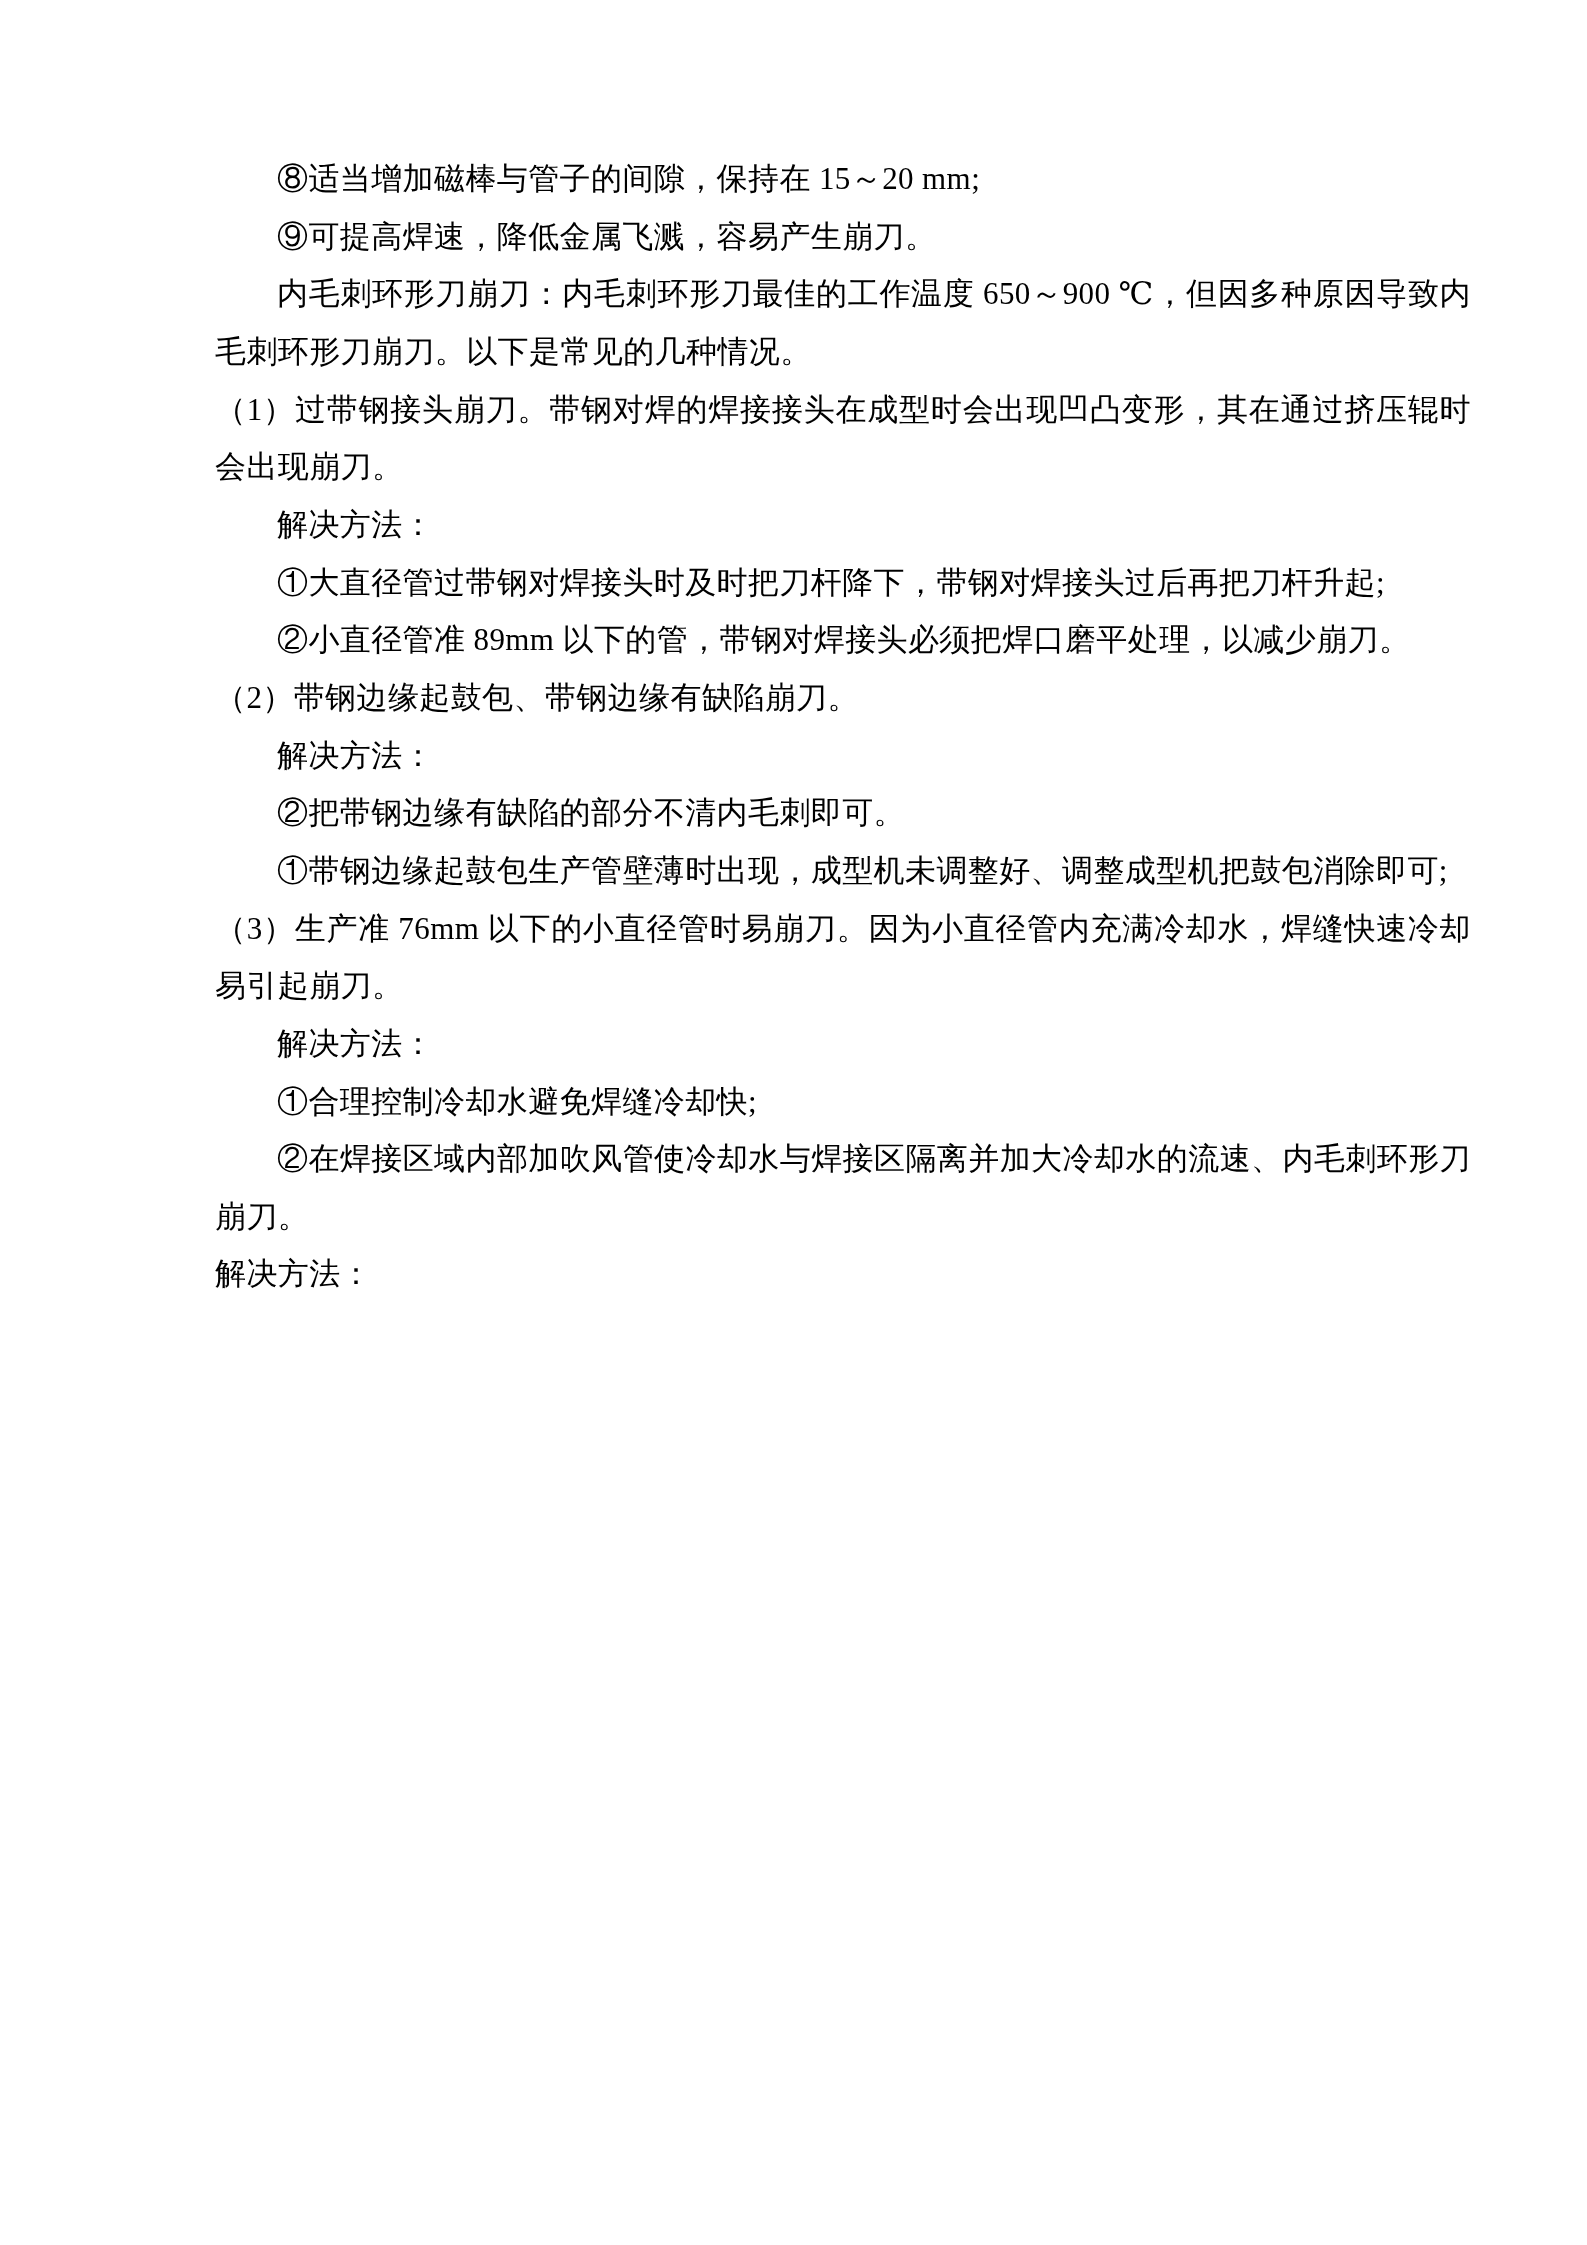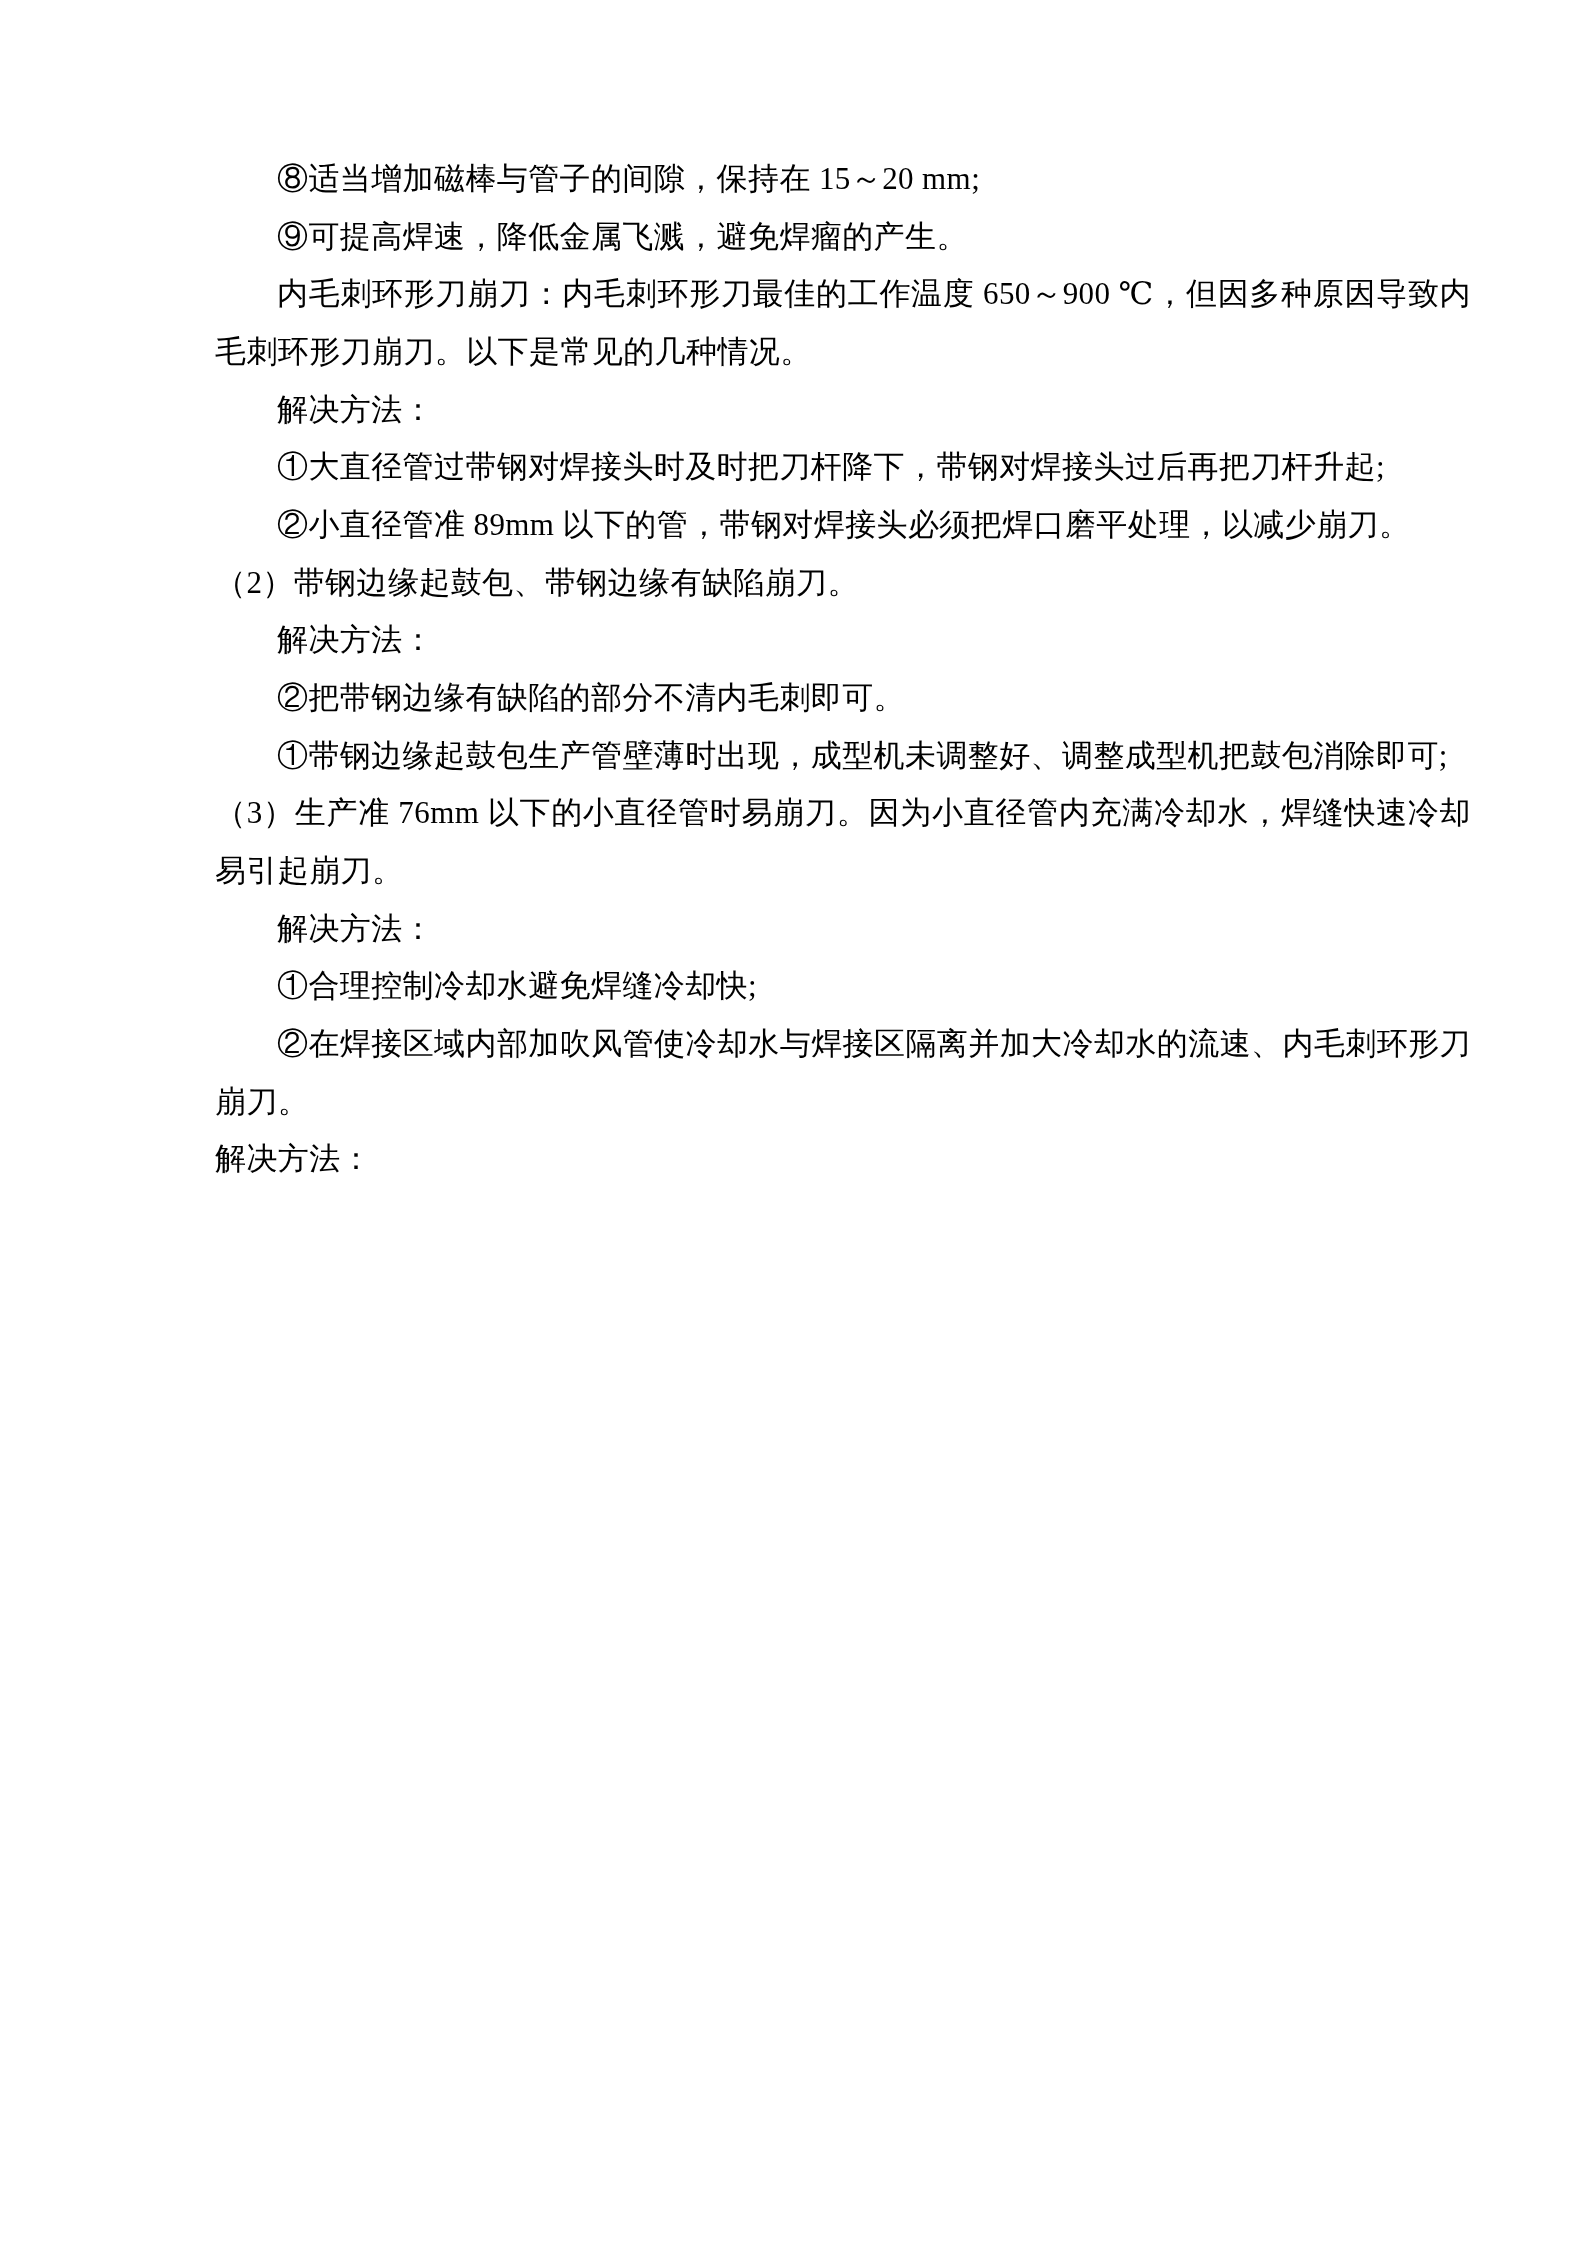--- a/index.html
+++ b/index.html
@@ -39,22 +39,23 @@
   .indent0 {
     text-indent: 0;
   }
 </style>
 </head>
 <body>
 
 <div class="page">
   <div class="doc-body">
     <p class="indent2">⑧适当增加磁棒与管子的间隙，保持在 15～20 mm;</p>
-    <p class="indent2">⑨可提高焊速，降低金属飞溅，避免焊瘤的产生。</p>
+    <p class="indent2">⑨可提高焊速，降低金属飞溅，容易产生崩刀。</p>
     <p class="indent2">内毛刺环形刀崩刀：内毛刺环形刀最佳的工作温度 650～900 ℃，但因多种原因导致内毛刺环形刀崩刀。以下是常见的几种情况。</p>
+    <p class="indent0">（1）过带钢接头崩刀。带钢对焊的焊接接头在成型时会出现凹凸变形，其在通过挤压辊时会出现崩刀。</p>
     <p class="indent2">解决方法：</p>
     <p class="indent2">①大直径管过带钢对焊接头时及时把刀杆降下，带钢对焊接头过后再把刀杆升起;</p>
     <p class="indent2">②小直径管准 89mm 以下的管，带钢对焊接头必须把焊口磨平处理，以减少崩刀。</p>
     <p class="indent0">（2）带钢边缘起鼓包、带钢边缘有缺陷崩刀。</p>
     <p class="indent2">解决方法：</p>
     <p class="indent2">②把带钢边缘有缺陷的部分不清内毛刺即可。</p>
     <p class="indent2">①带钢边缘起鼓包生产管壁薄时出现，成型机未调整好、调整成型机把鼓包消除即可;</p>
     <p class="indent0">（3）生产准 76mm 以下的小直径管时易崩刀。因为小直径管内充满冷却水，焊缝快速冷却易引起崩刀。</p>
     <p class="indent2">解决方法：</p>
     <p class="indent2">①合理控制冷却水避免焊缝冷却快;</p>

